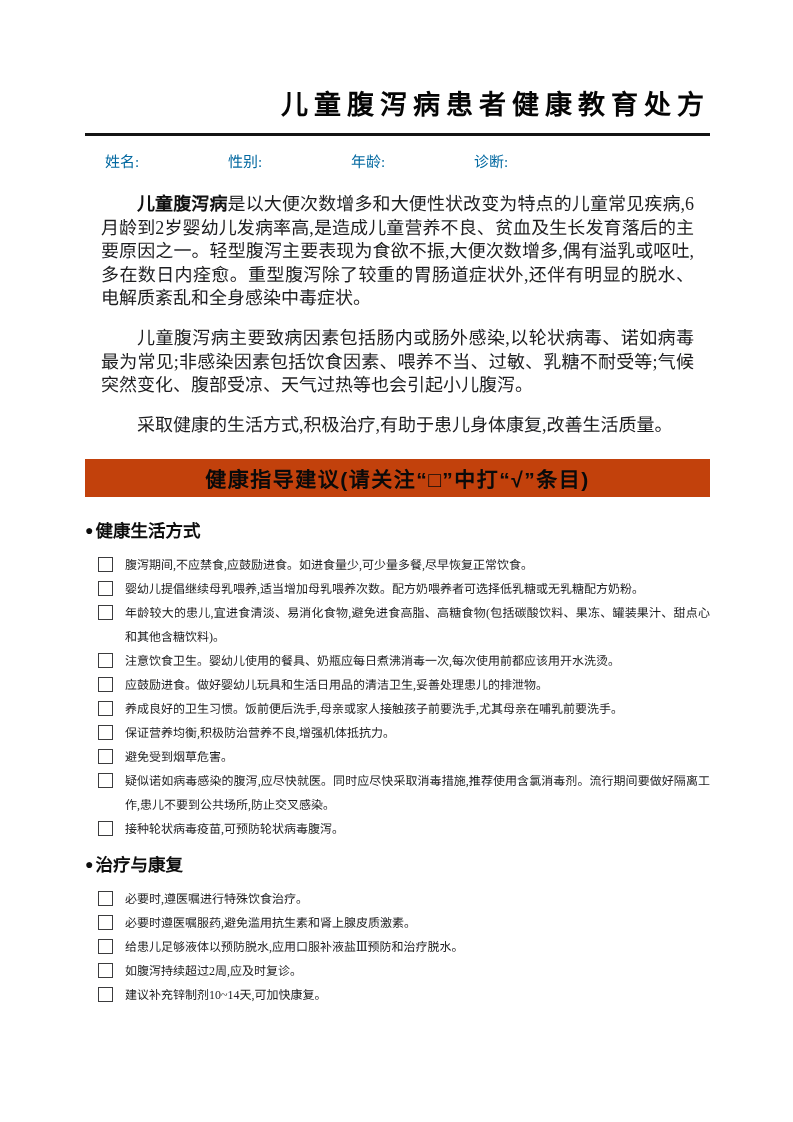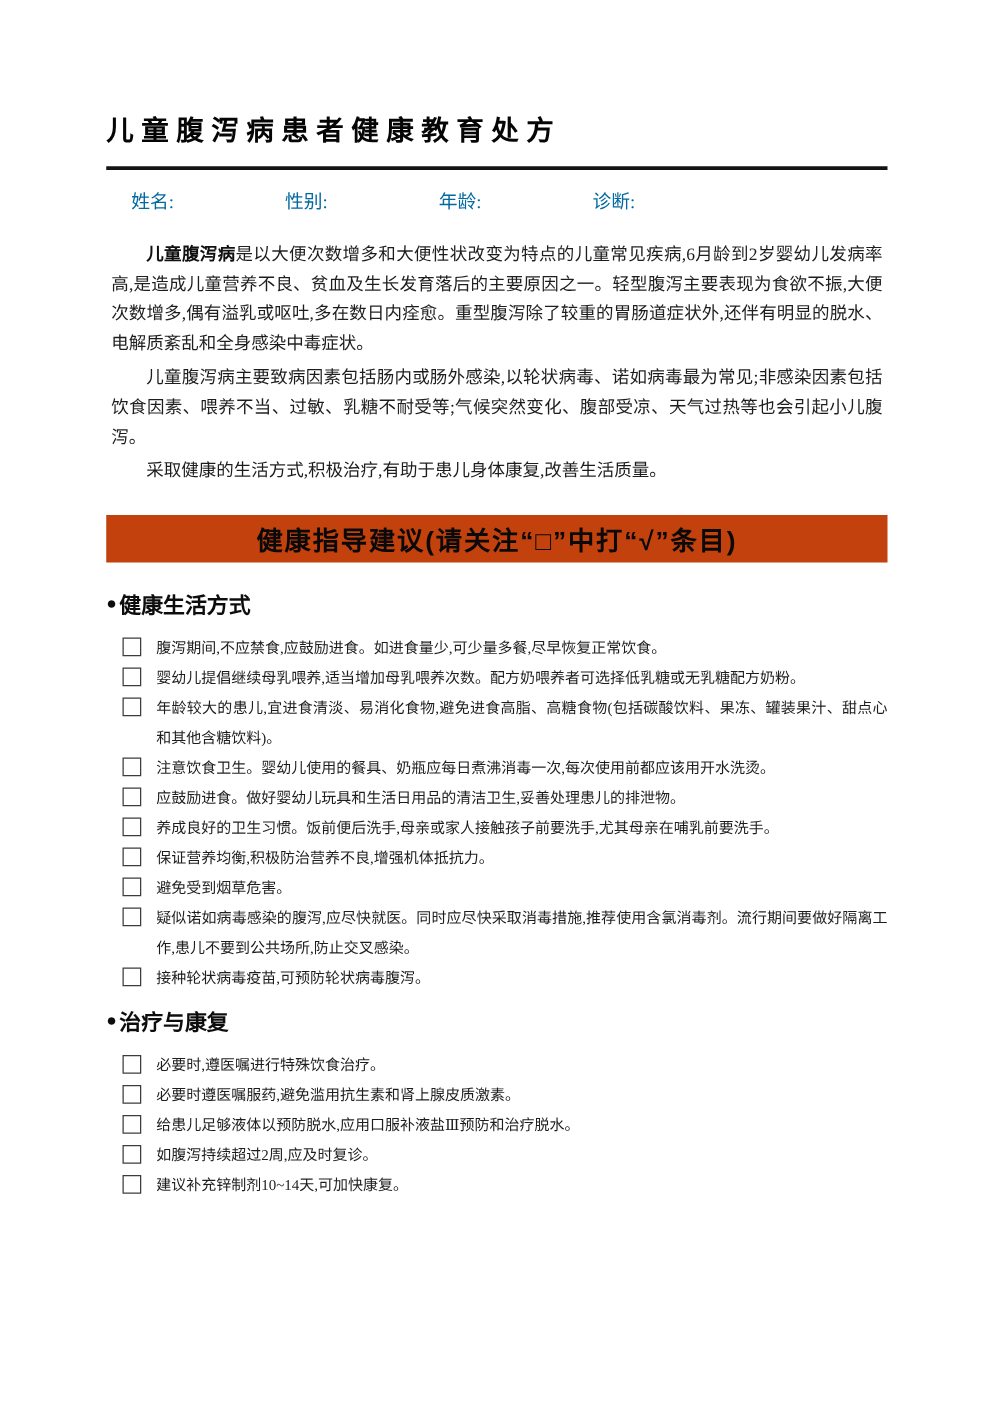--- a/index.html
+++ b/index.html
@@ -8,39 +8,39 @@
     font-family:"Liberation Serif","DejaVu Serif",serif;
     color:#1d1d1f;
     -webkit-font-smoothing:antialiased;
   }
   .page{box-sizing:border-box;width:793px;height:1122px;padding:0 83px 0 85px;overflow:hidden;}
 
   .doc-title{
     margin:88px 0 0 0;
     font-family:"Liberation Sans","DejaVu Sans",sans-serif;
     font-weight:bold;
-    font-size:22px;line-height:34px;
+    font-size:27px;line-height:34px;
     letter-spacing:6px;
-    text-align:left;color:#050505;
+    text-align:right;color:#050505;
     white-space:nowrap;
   }
   .title-rule{border:none;border-top:3px solid #141414;margin:11px 0 0 0;}
 
   .form-row{
     display:flex;margin-top:15px;height:22px;
     font-size:15px;line-height:22px;color:#0369a1;margin-left:20px;
   }
   .form-field{width:123px;display:flex;}
   .form-field:last-child{flex:1;}
   .form-label{white-space:nowrap;}
   .form-blank{flex:1;min-width:30px;}
 
   .intro{margin-top:20px;}
   .intro p{
-    margin:4px;font-size:14px;line-height:23.6px;
+    margin:16px;font-size:18px;line-height:23.6px;
     text-align:justify;text-indent:2em;color:#1d1d1f;
   }
   .intro p + p{margin-top:2px;}
   .lead-bold{font-weight:bold;color:#101010;}
 
   .banner{
     margin-top:22px;height:38px;
     background:#c2410c;
     display:flex;align-items:center;justify-content:center;
     font-family:"Liberation Sans","DejaVu Sans",sans-serif;

